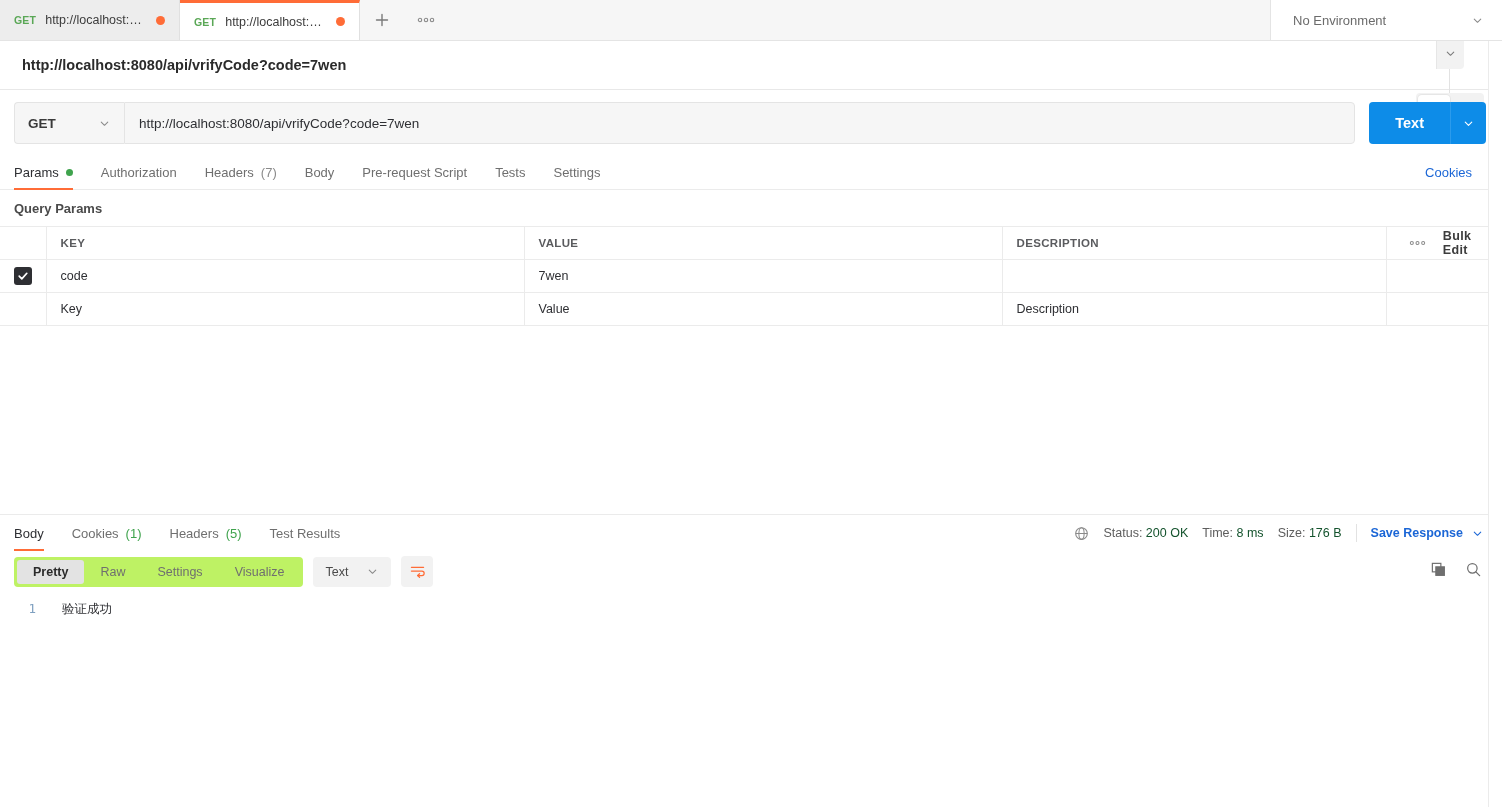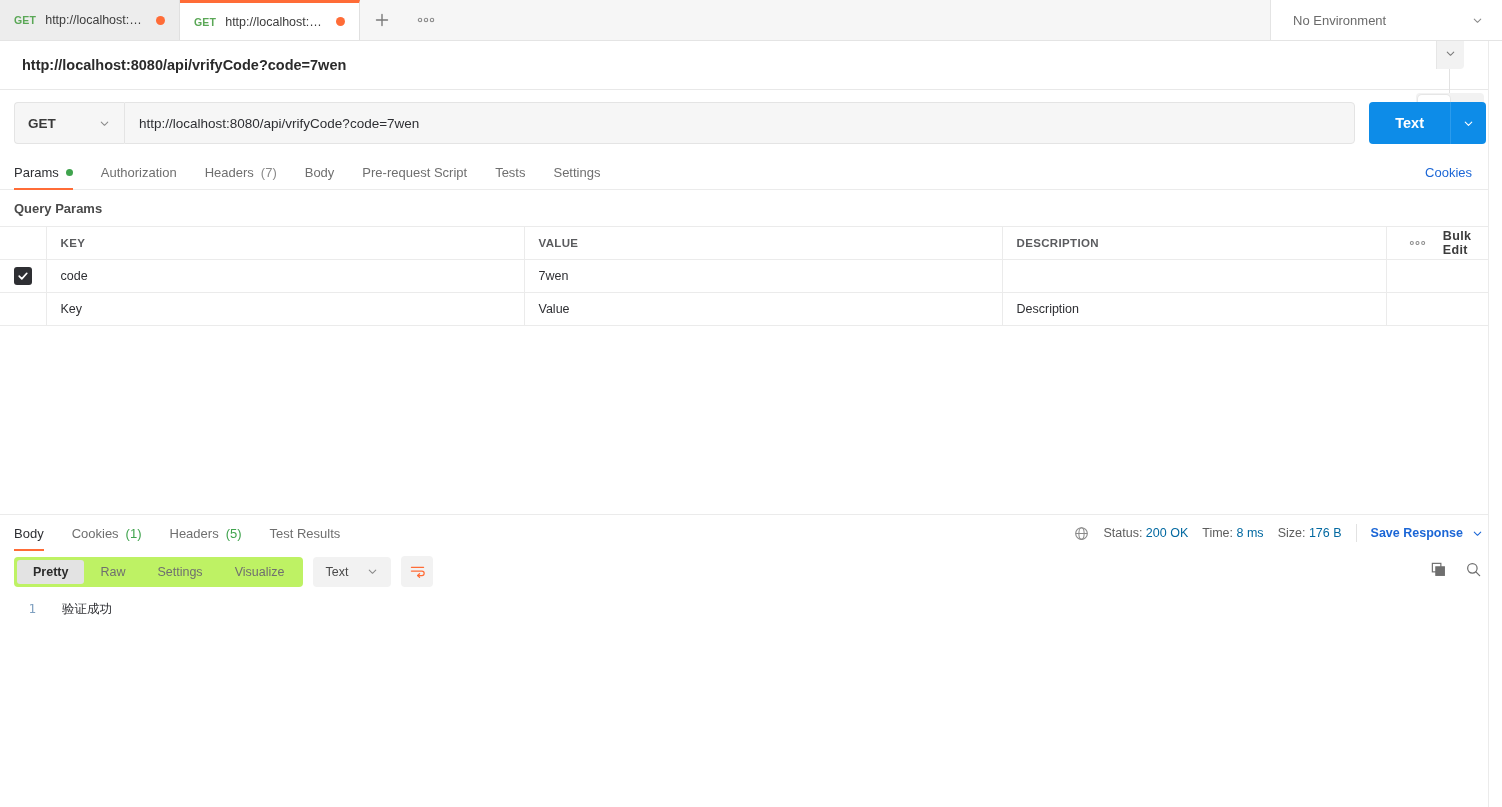--- a/index.html
+++ b/index.html
@@ -297,21 +297,21 @@
     padding: 0 10px 0 14px;
     height: 34px;
     margin-top: 1px;
   }
   .resp-meta {
     display: flex; align-items: center; gap: 14px;
     font-size: 12.5px;
     color: #5d5d5d;
     margin-left: auto;
   }
-  .resp-meta .val { color: #0369a1; }
+  .resp-meta .val { color: #14532d; }
   .meta-sep { width: 1px; height: 18px; background: #e2e2e2; }
   .save-resp {
     display: flex; align-items: center; gap: 8px;
     font-size: 12.5px;
     font-weight: 700;
     color: #1b66d6;
     cursor: pointer;
     padding-right: 8px;
   }
   .viewer-row {

